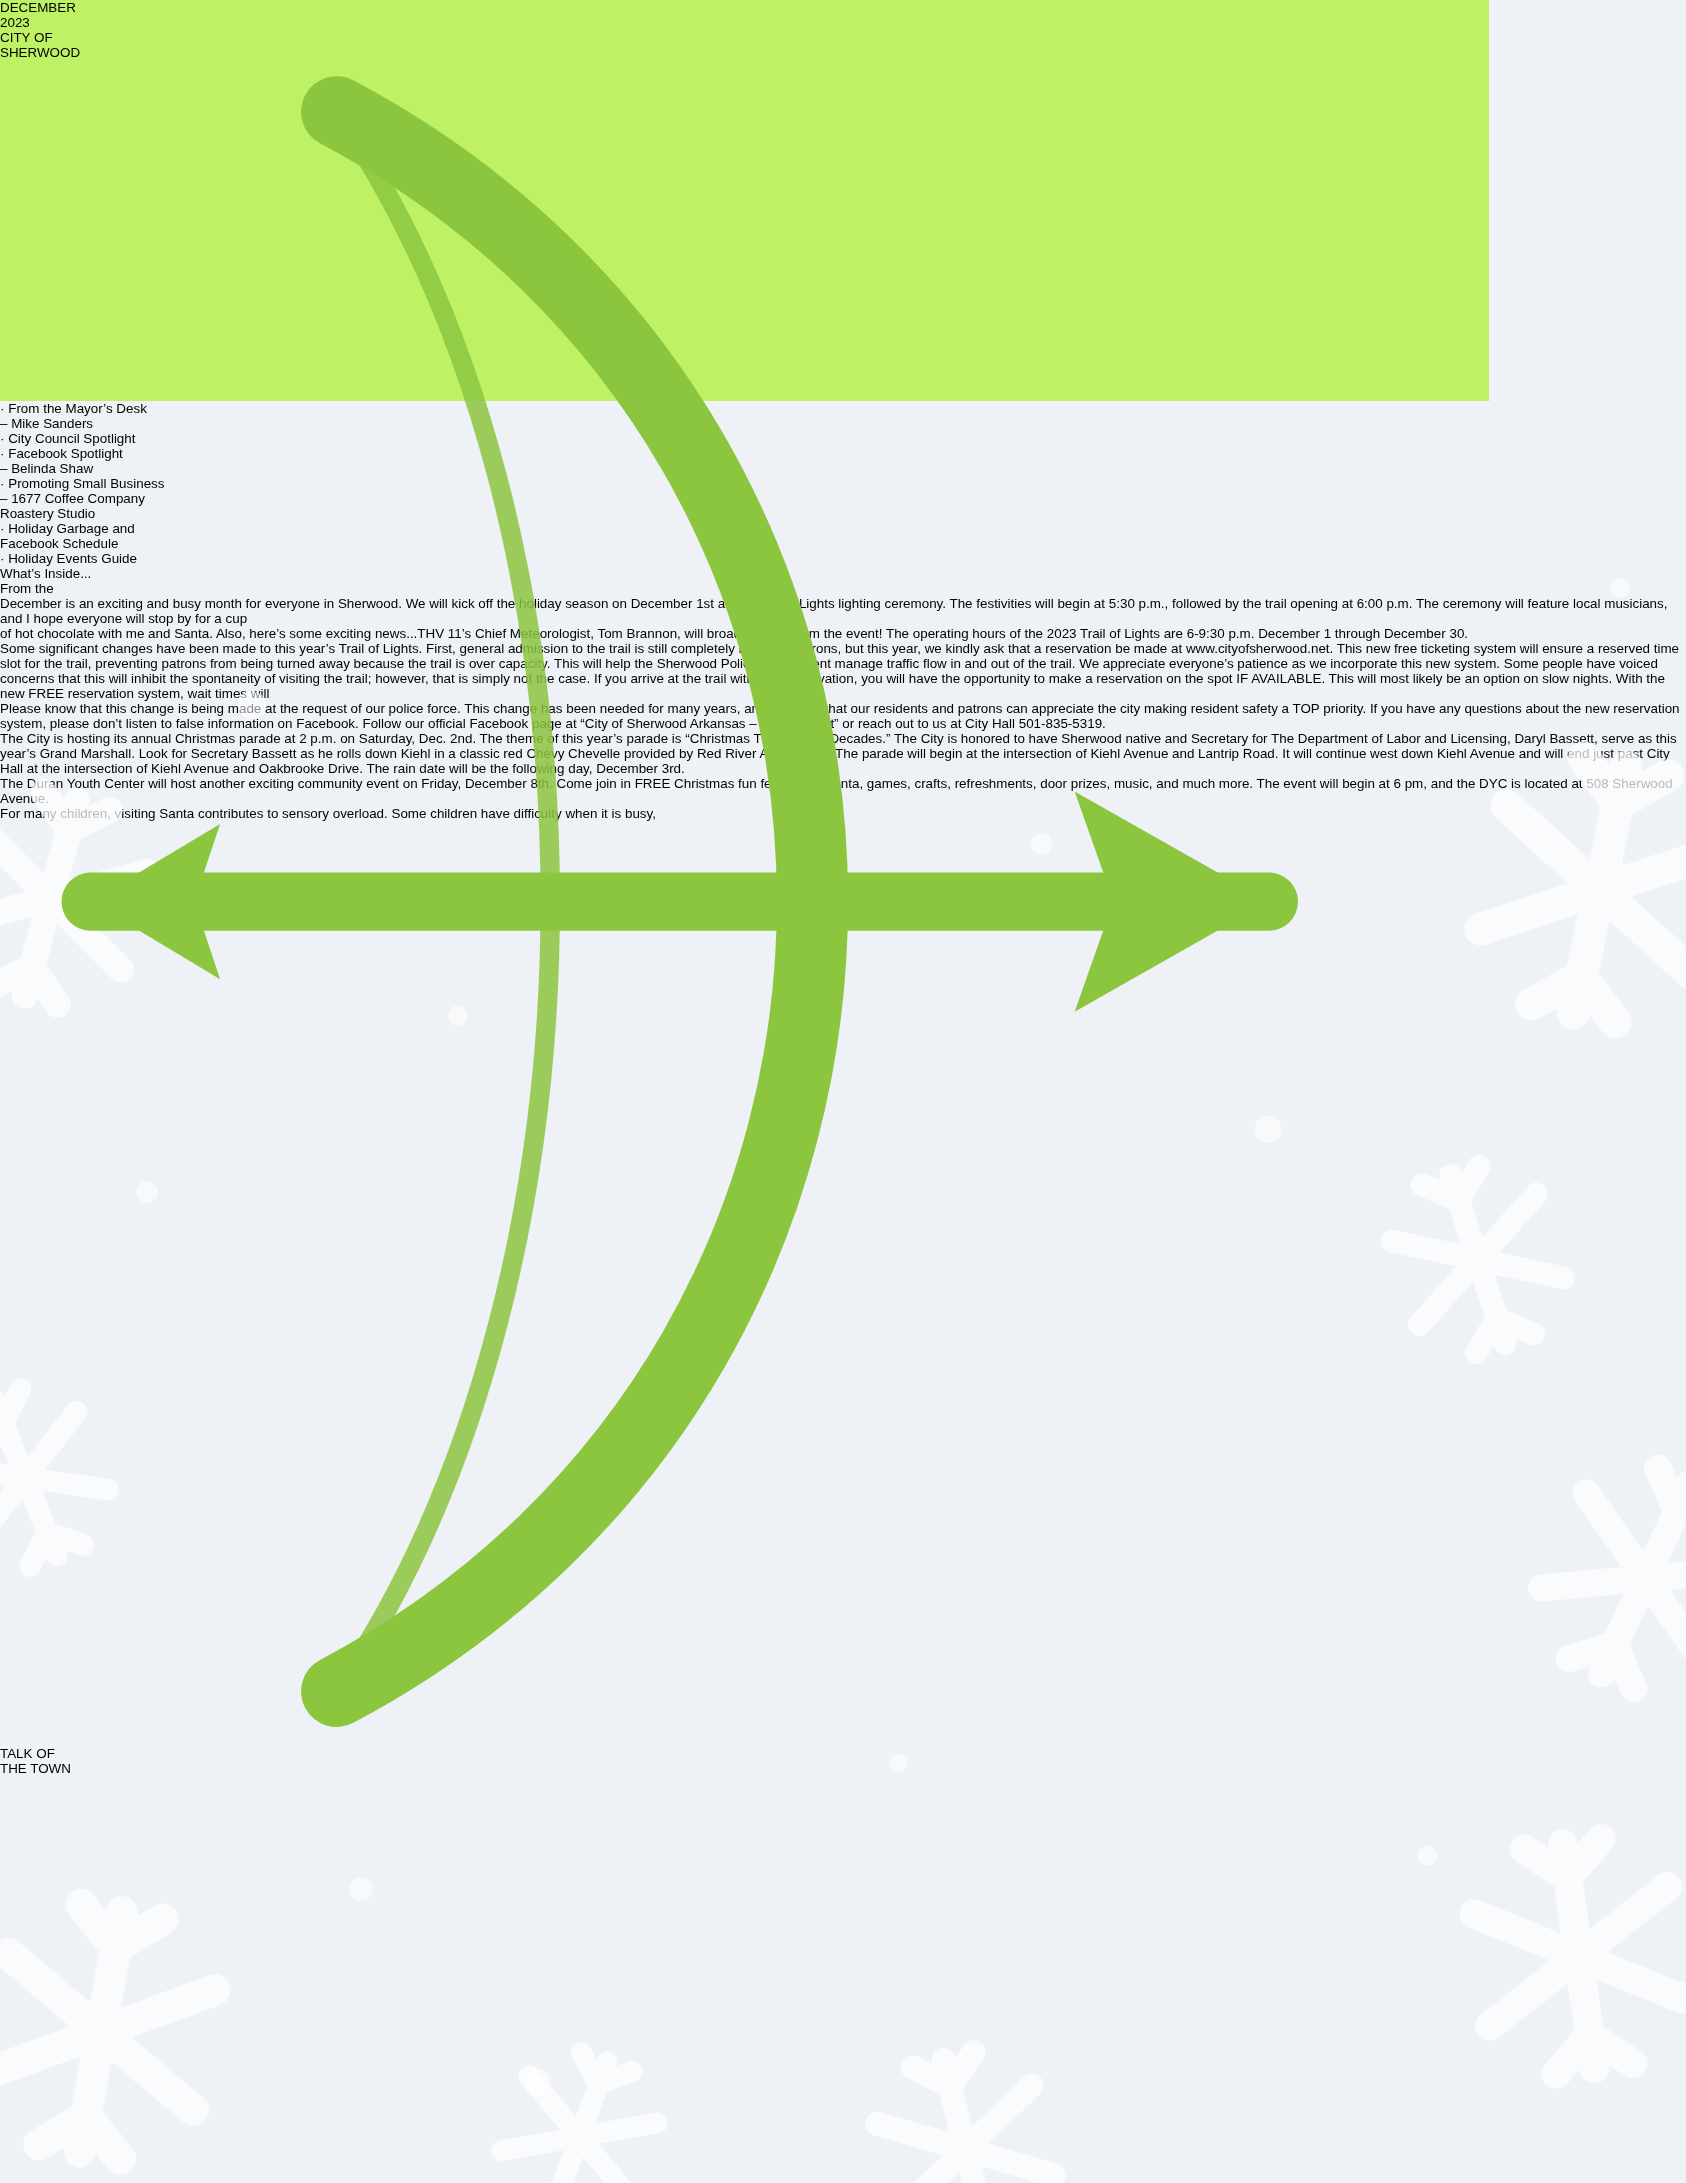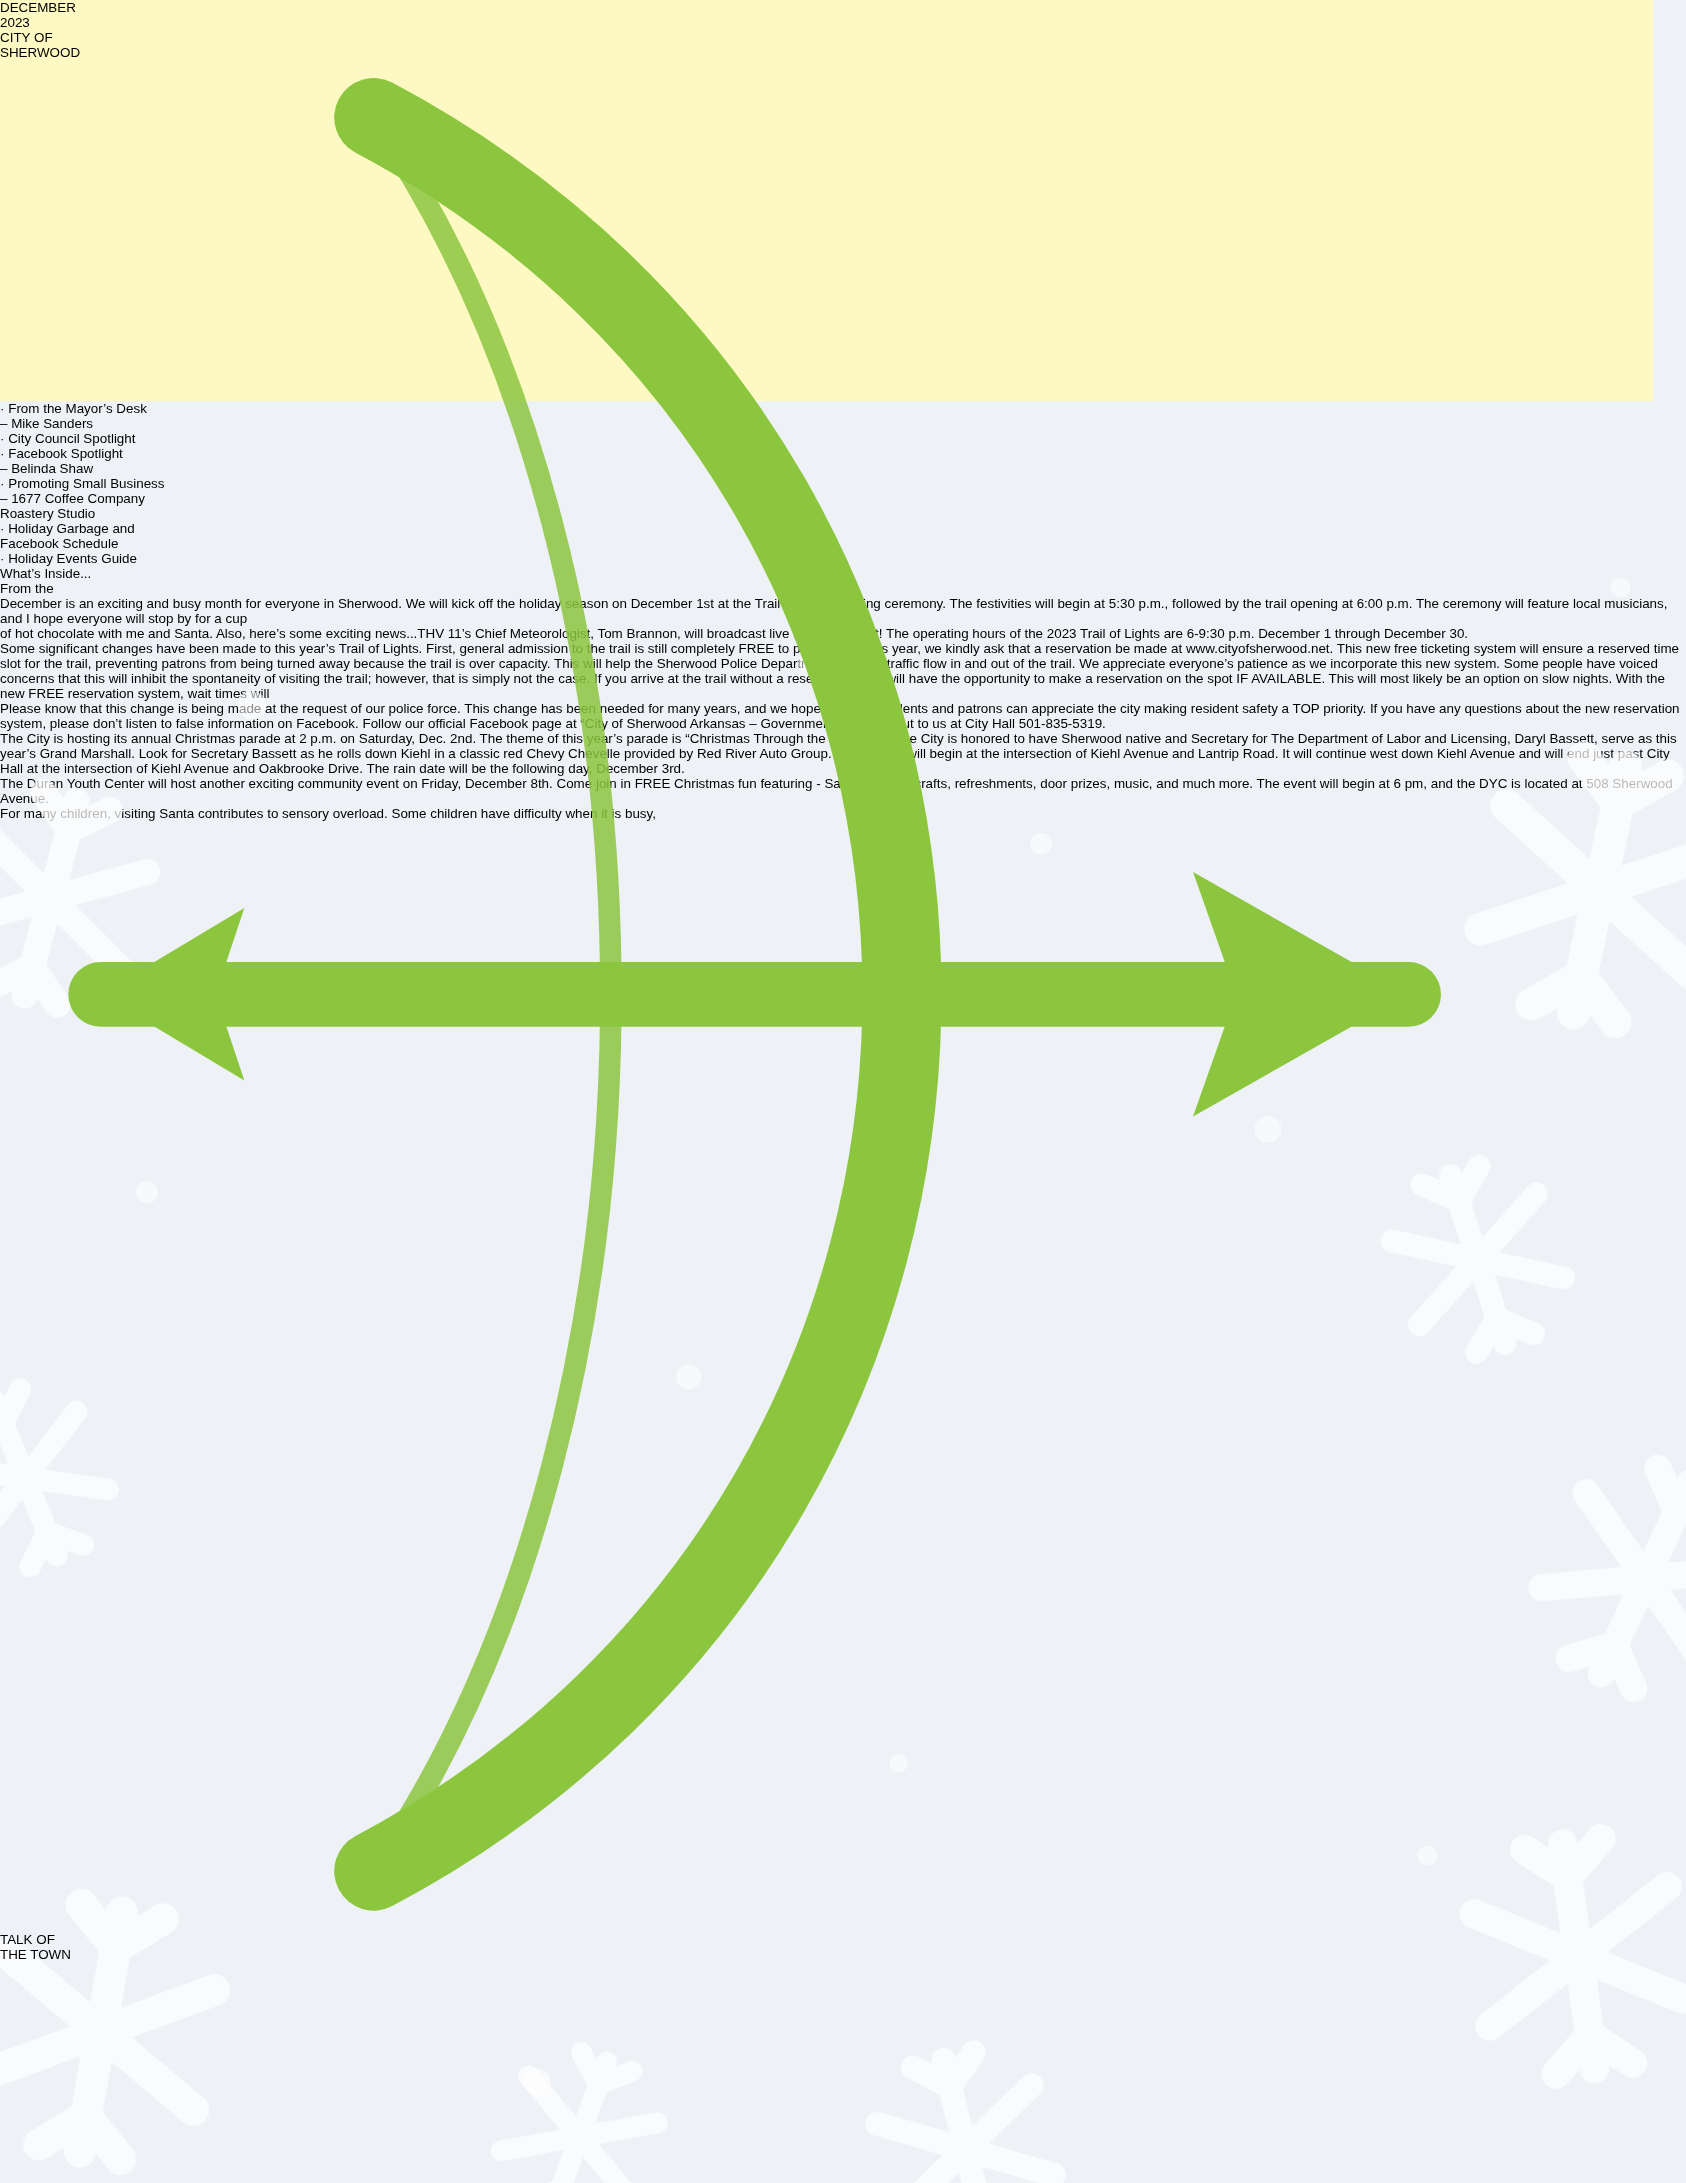--- a/index.html
+++ b/index.html
@@ -21,23 +21,23 @@
     position: absolute;
     inset: 0;
     overflow: hidden;
     pointer-events: none;
     z-index: 0;
   }
 
   
   .masthead {
     position: relative;
-    width: 1653px;
+    width: 1489px;
     height: 401px;
-    background: #fef9c3;
+    background: #bef264;
     background-image:
       radial-gradient(ellipse 588px 353px at 1176px 101px, rgba(255,255,255,.055), rgba(255,255,255,0) 70%),
       radial-gradient(ellipse 420px 420px at 1470px 277px, rgba(255,255,255,.05), rgba(255,255,255,0) 70%),
       linear-gradient(120deg, #1d7048 0%, #22795" 40%, #1d7048 100%);
     background-color: #1d7048;
     overflow: hidden;
     z-index: 2;
   }
   .masthead .leafwash {
     position: absolute;

